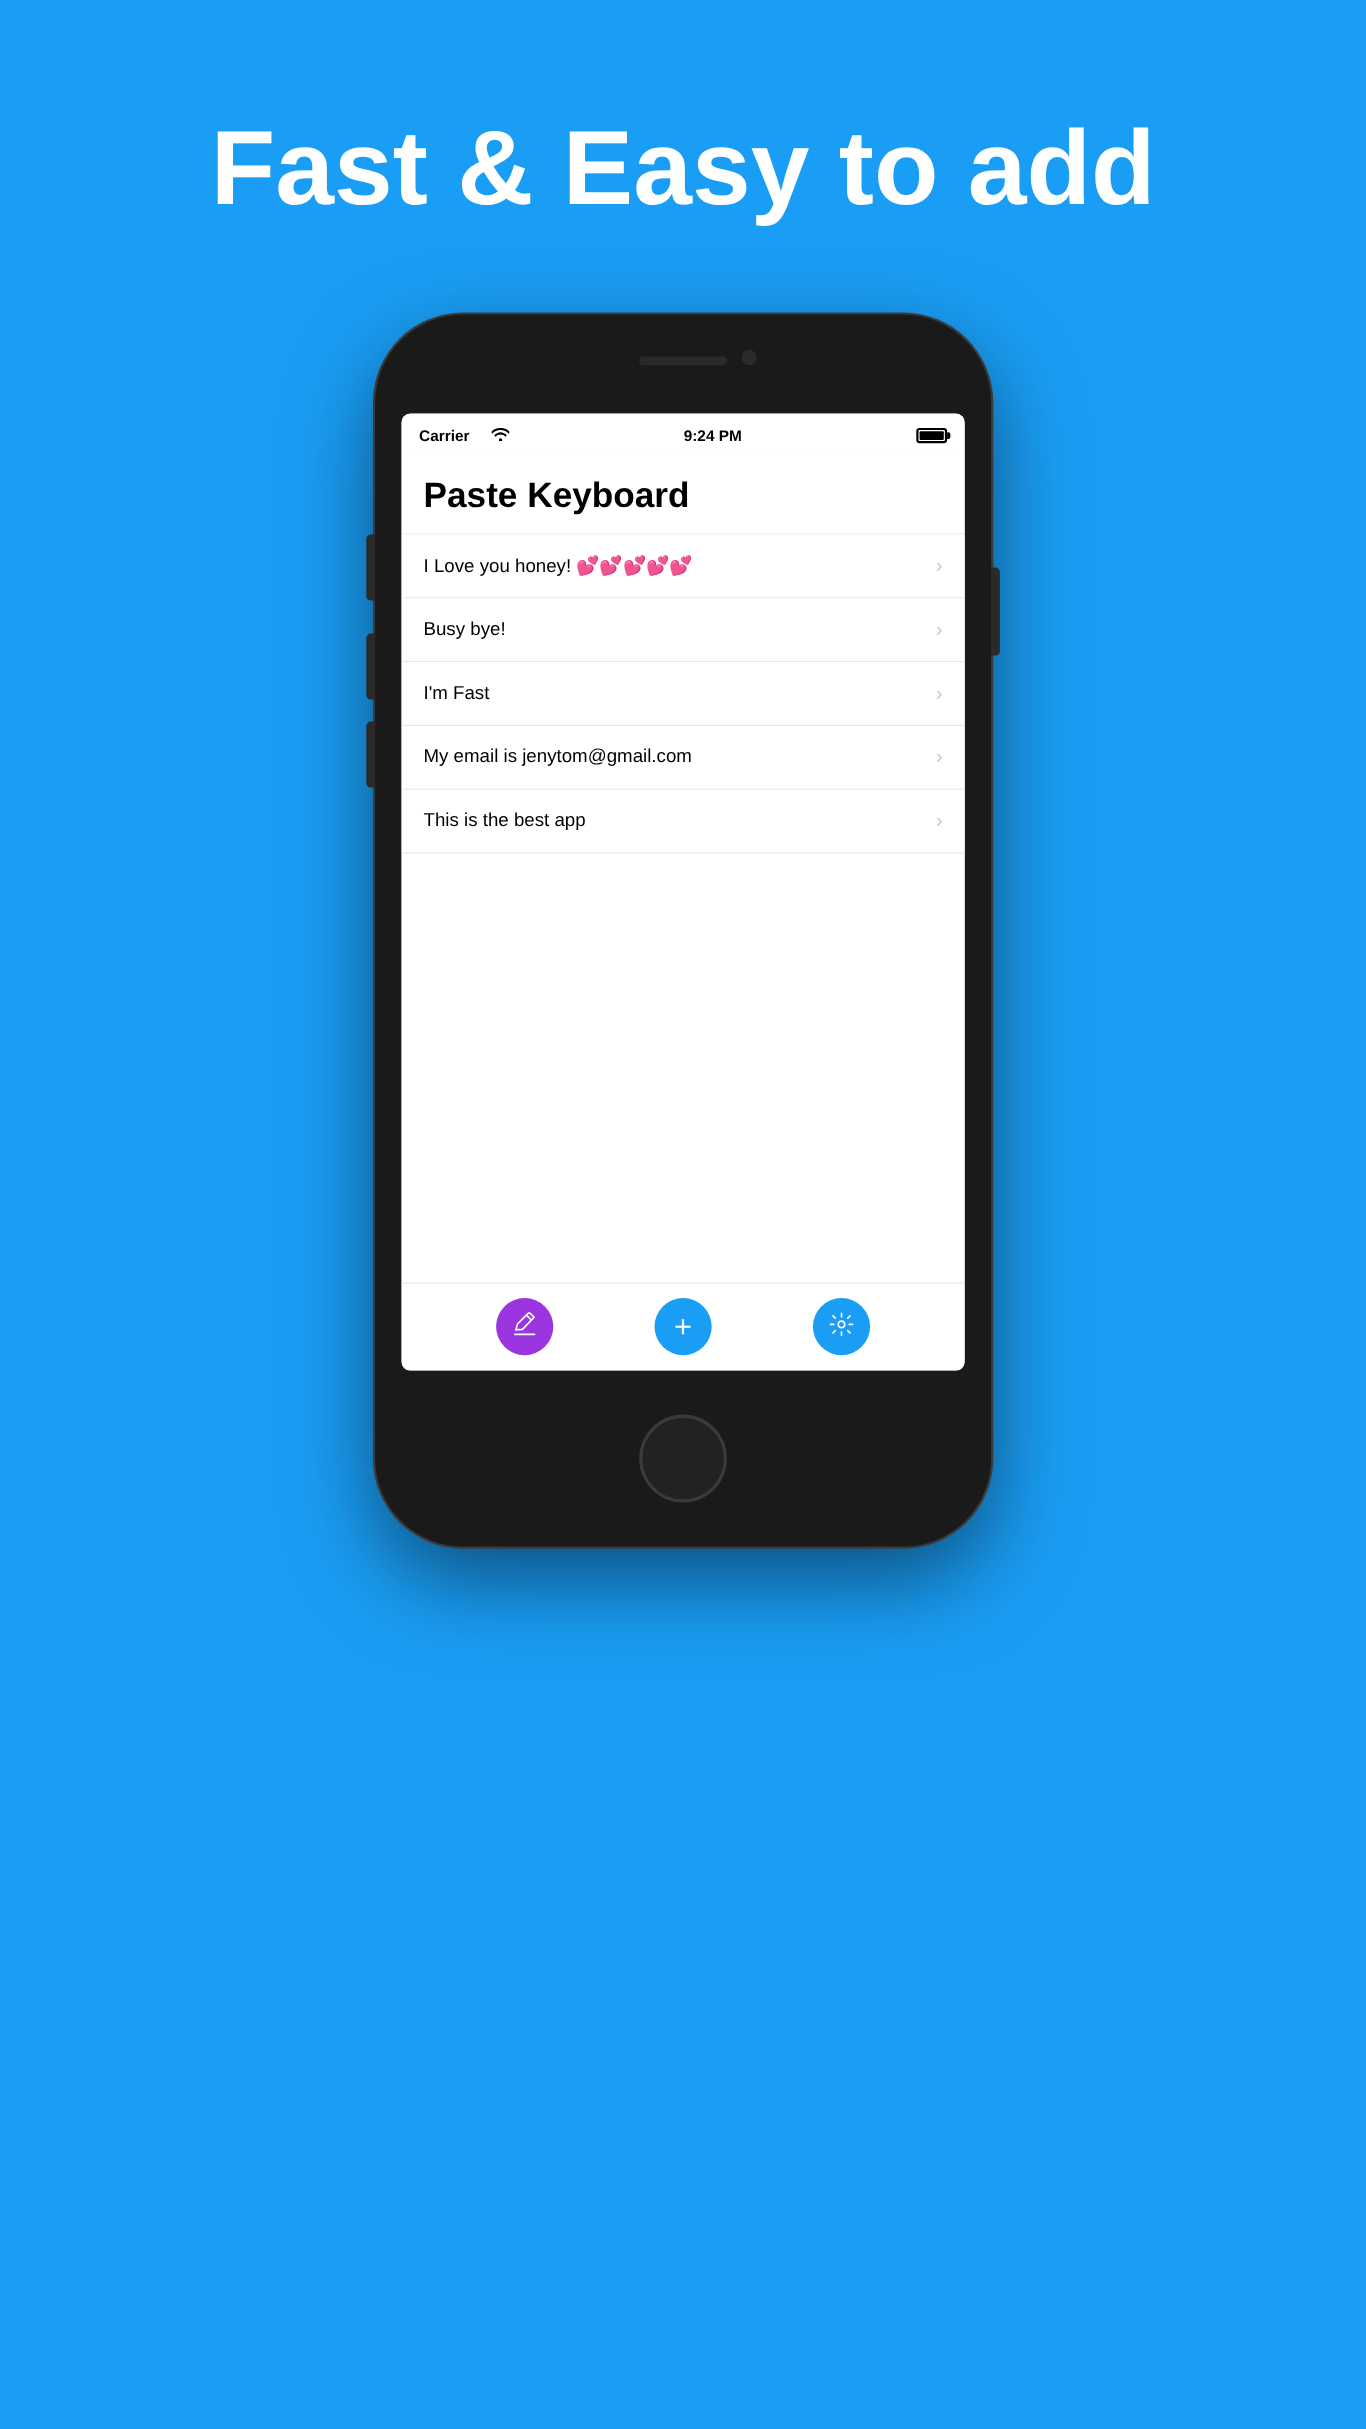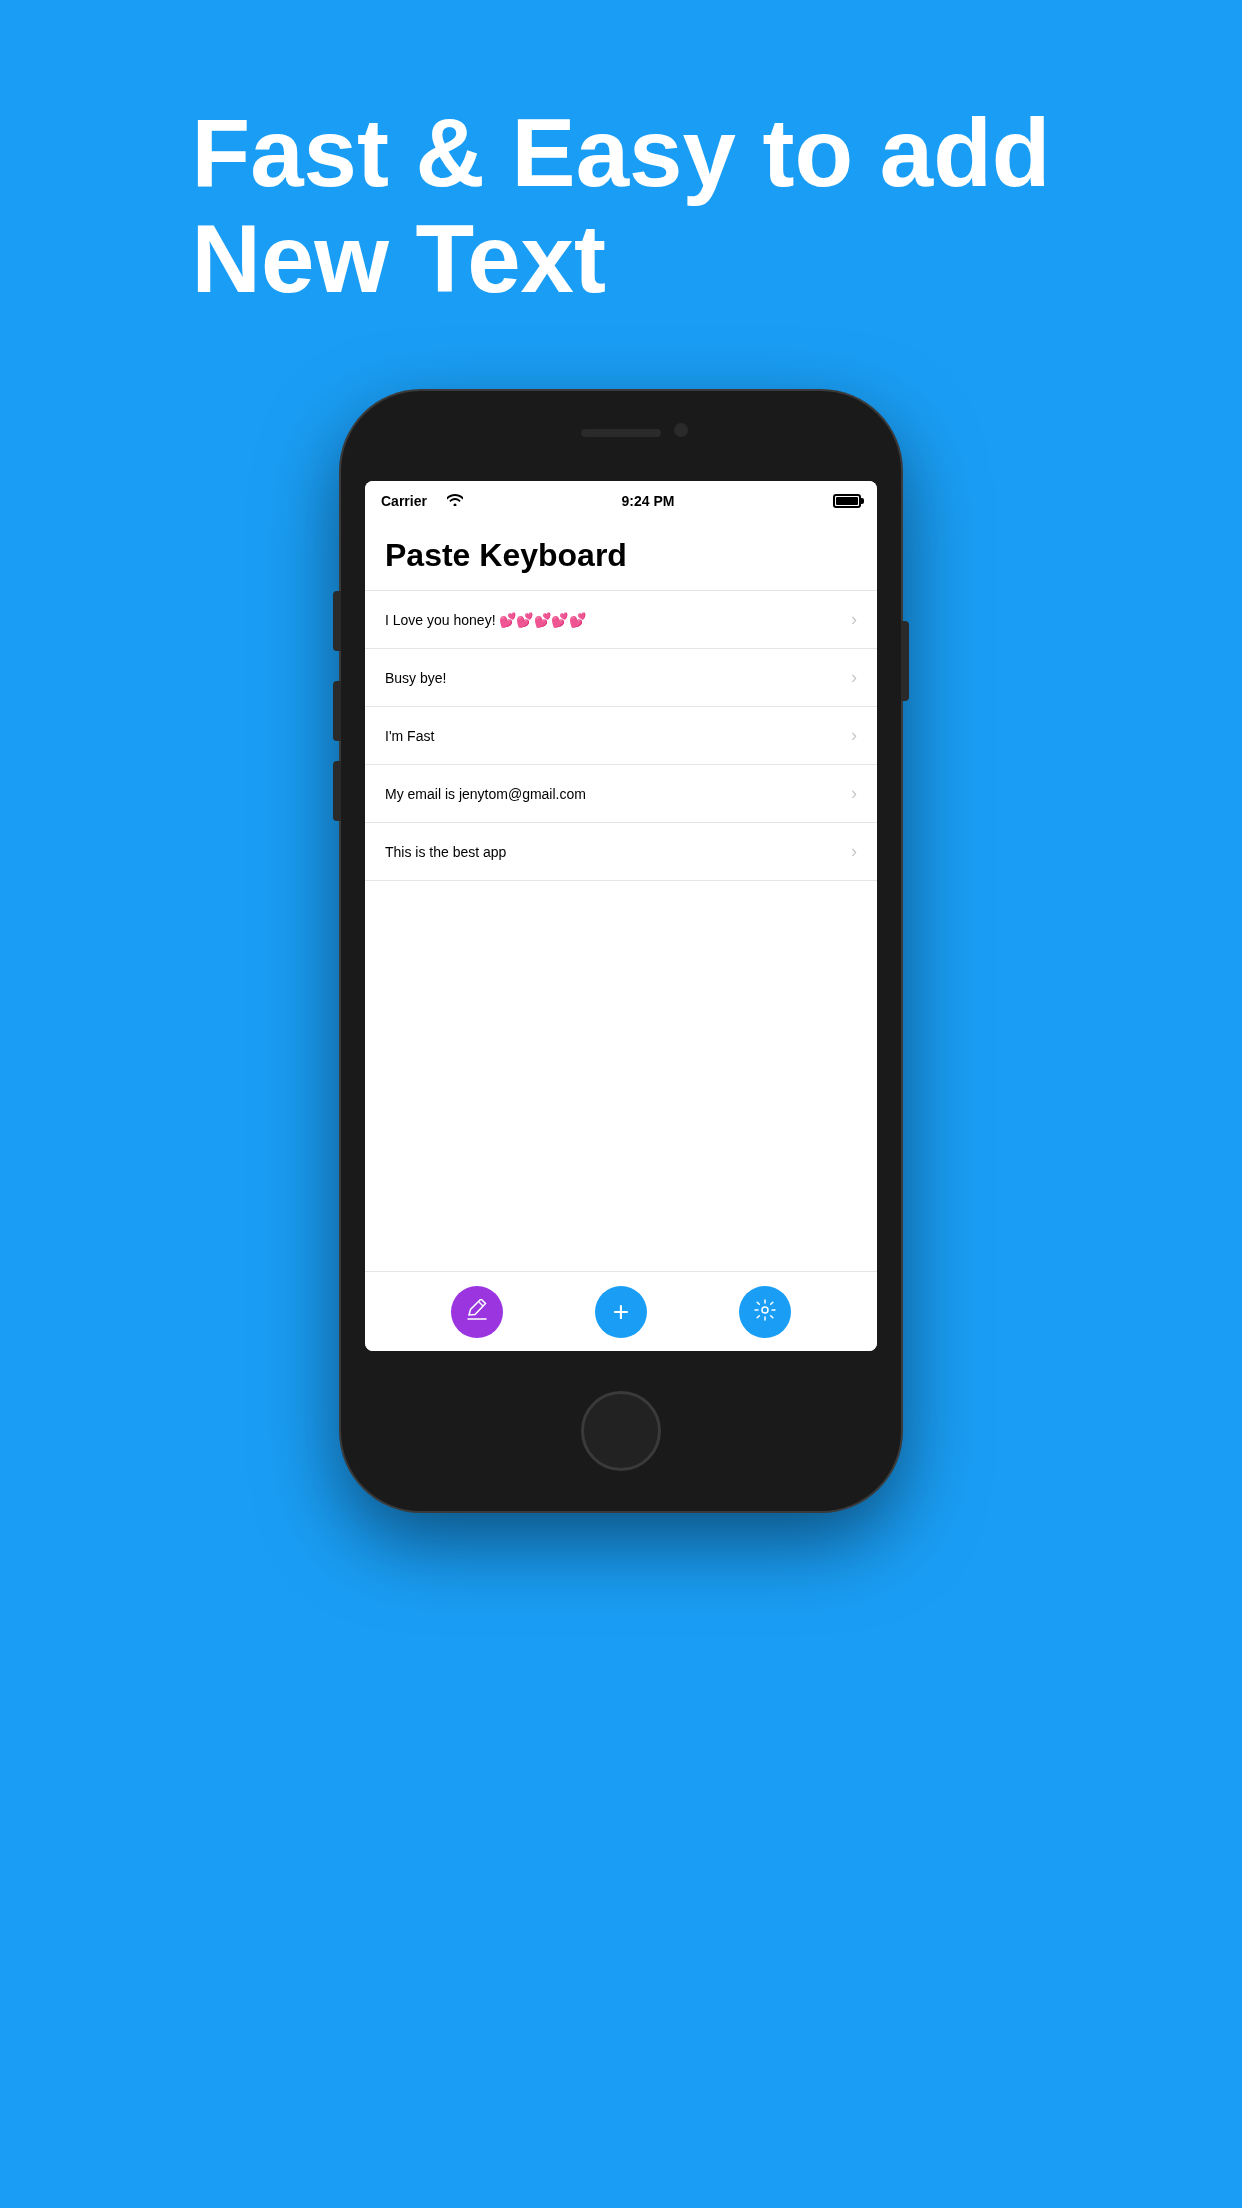--- a/index.html
+++ b/index.html
@@ -215,21 +215,21 @@
     .list-item {
       display: flex;
       align-items: center;
       justify-content: space-between;
       padding: 18px 20px;
       border-bottom: 1px solid #e5e5e5;
       background: #ffffff;
     }
 
     .list-item-text {
-      font-size: 14px;
+      font-size: 17px;
       color: #000;
     }
 
     .chevron {
       color: #c7c7cc;
       font-size: 18px;
     }
 
     
     .toolbar {
@@ -268,21 +268,20 @@
     .btn-icon {
       font-size: 22px;
       line-height: 1;
     }
   </style>
 </head>
 <body>
 
 <div class="headline">
   <span>Fast &amp; Easy to add</span><br>
-  <span>New Text</span>
 </div>
 
 <div class="phone-wrapper">
   <div class="phone-outer">
     <div class="speaker"></div>
     <div class="front-camera"></div>
     <div class="volume-up"></div>
     <div class="volume-down"></div>
 
     <div class="phone-screen">

